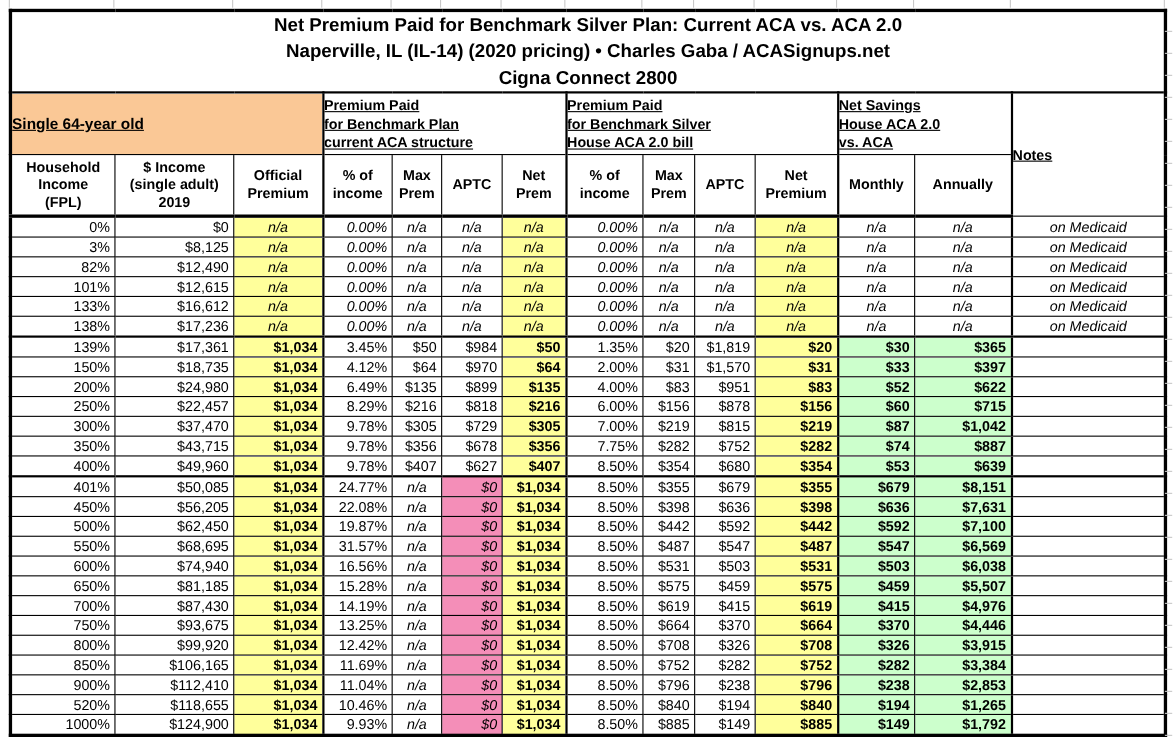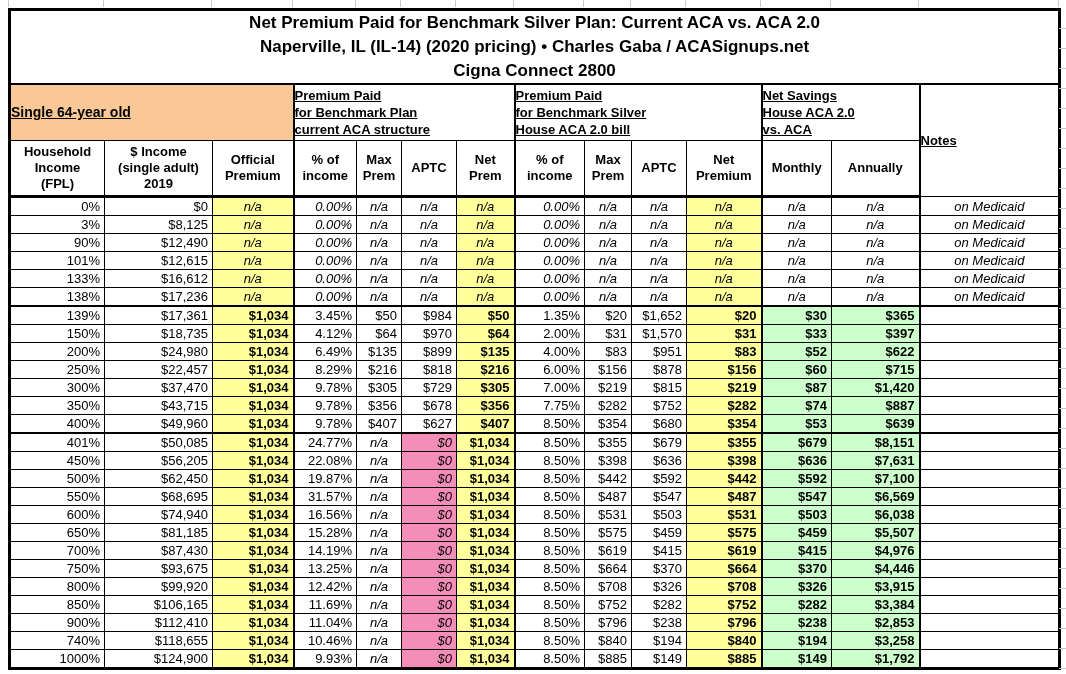--- a/index.html
+++ b/index.html
@@ -145,21 +145,21 @@
           <td class="yellow italic center">n/a</td>
           <td class="bL2 italic right">0.00%</td>
           <td class="italic center">n/a</td>
           <td class="italic center">n/a</td>
           <td class="yellow italic center">n/a</td>
           <td class="bL2 italic center">n/a</td>
           <td class="italic center">n/a</td>
           <td class="bL2 italic center">on Medicaid</td>
         </tr>
         <tr>
-          <td class="right">90%</td>
+          <td class="right">82%</td>
           <td class="right">$12,490</td>
           <td class="yellow italic center">n/a</td>
           <td class="bL2 italic right">0.00%</td>
           <td class="italic center">n/a</td>
           <td class="italic center">n/a</td>
           <td class="yellow italic center">n/a</td>
           <td class="bL2 italic right">0.00%</td>
           <td class="italic center">n/a</td>
           <td class="italic center">n/a</td>
           <td class="yellow italic center">n/a</td>
@@ -218,21 +218,21 @@
         <tr>
           <td class="right">139%</td>
           <td class="right">$17,361</td>
           <td class="yellow bold right">$1,034</td>
           <td class="bL2 right">3.45%</td>
           <td class="right">$50</td>
           <td class="right">$984</td>
           <td class="yellow bold right">$50</td>
           <td class="bL2 right">1.35%</td>
           <td class="right">$20</td>
-          <td class="right">$1,652</td>
+          <td class="right">$1,819</td>
           <td class="yellow bold right">$20</td>
           <td class="bL2 green bold right">$30</td>
           <td class="green bold right">$365</td>
           <td class="bL2 italic center"></td>
         </tr>
         <tr>
           <td class="right">150%</td>
           <td class="right">$18,735</td>
           <td class="yellow bold right">$1,034</td>
           <td class="bL2 right">4.12%</td>
@@ -285,21 +285,21 @@
           <td class="yellow bold right">$1,034</td>
           <td class="bL2 right">9.78%</td>
           <td class="right">$305</td>
           <td class="right">$729</td>
           <td class="yellow bold right">$305</td>
           <td class="bL2 right">7.00%</td>
           <td class="right">$219</td>
           <td class="right">$815</td>
           <td class="yellow bold right">$219</td>
           <td class="bL2 green bold right">$87</td>
-          <td class="green bold right">$1,420</td>
+          <td class="green bold right">$1,042</td>
           <td class="bL2 italic center"></td>
         </tr>
         <tr>
           <td class="right">350%</td>
           <td class="right">$43,715</td>
           <td class="yellow bold right">$1,034</td>
           <td class="bL2 right">9.78%</td>
           <td class="right">$356</td>
           <td class="right">$678</td>
           <td class="yellow bold right">$356</td>
@@ -497,33 +497,33 @@
           <td class="yellow bold right">$1,034</td>
           <td class="bL2 right">8.50%</td>
           <td class="right">$796</td>
           <td class="right">$238</td>
           <td class="yellow bold right">$796</td>
           <td class="bL2 green bold right">$238</td>
           <td class="green bold right">$2,853</td>
           <td class="bL2 italic center"></td>
         </tr>
         <tr>
-          <td class="right">740%</td>
+          <td class="right">520%</td>
           <td class="right">$118,655</td>
           <td class="yellow bold right">$1,034</td>
           <td class="bL2 right">10.46%</td>
           <td class="italic center">n/a</td>
           <td class="pink italic right">$0</td>
           <td class="yellow bold right">$1,034</td>
           <td class="bL2 right">8.50%</td>
           <td class="right">$840</td>
           <td class="right">$194</td>
           <td class="yellow bold right">$840</td>
           <td class="bL2 green bold right">$194</td>
-          <td class="green bold right">$3,258</td>
+          <td class="green bold right">$1,265</td>
           <td class="bL2 italic center"></td>
         </tr>
         <tr>
           <td class="right">1000%</td>
           <td class="right">$124,900</td>
           <td class="yellow bold right">$1,034</td>
           <td class="bL2 right">9.93%</td>
           <td class="italic center">n/a</td>
           <td class="pink italic right">$0</td>
           <td class="yellow bold right">$1,034</td>

